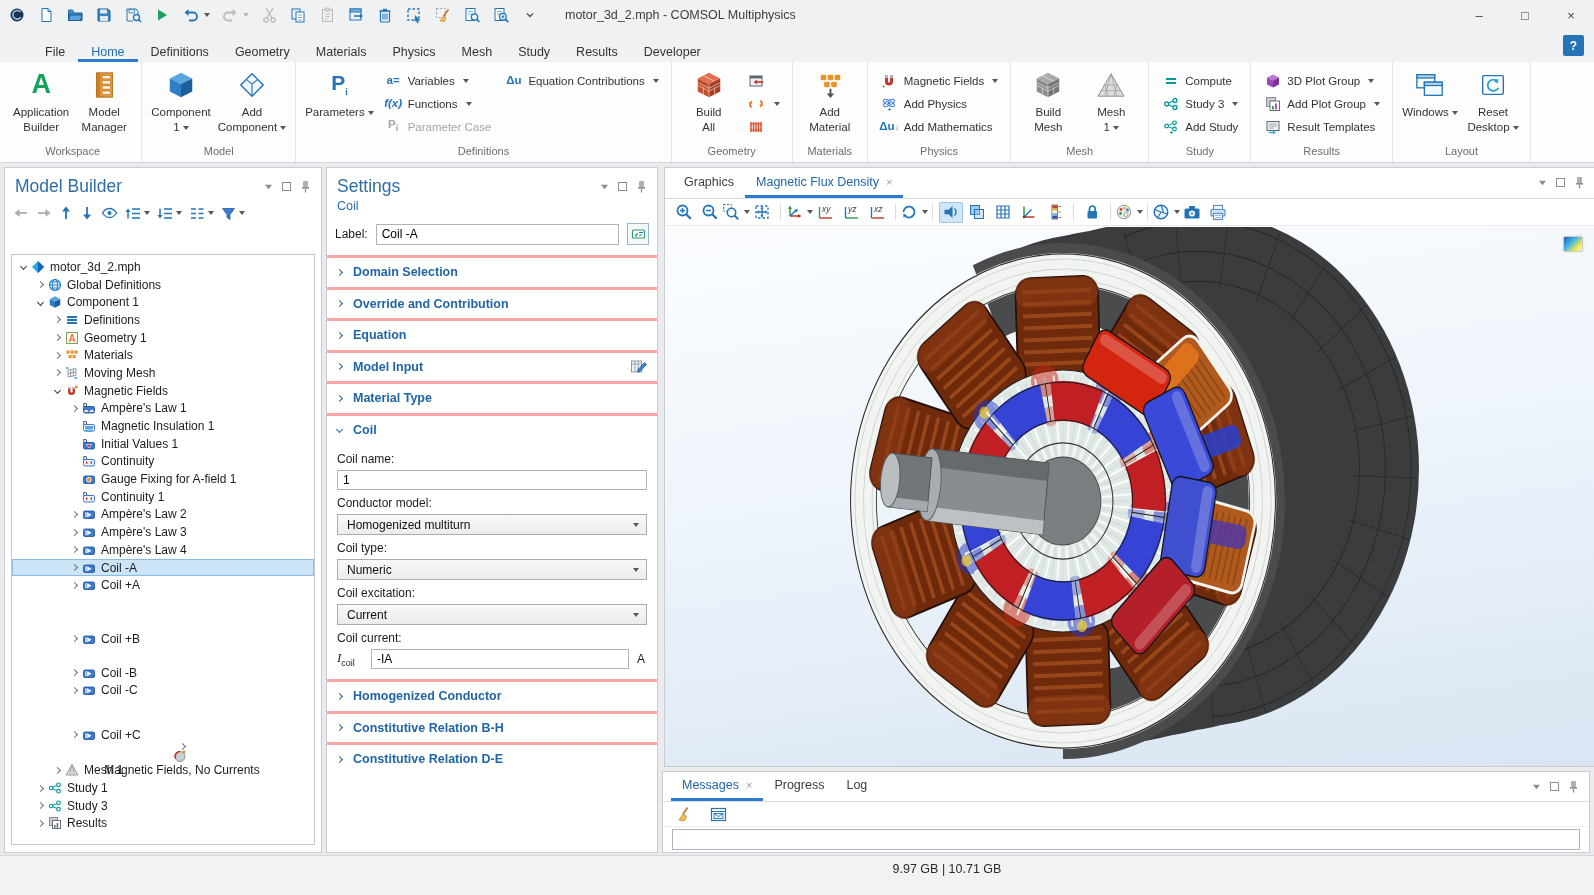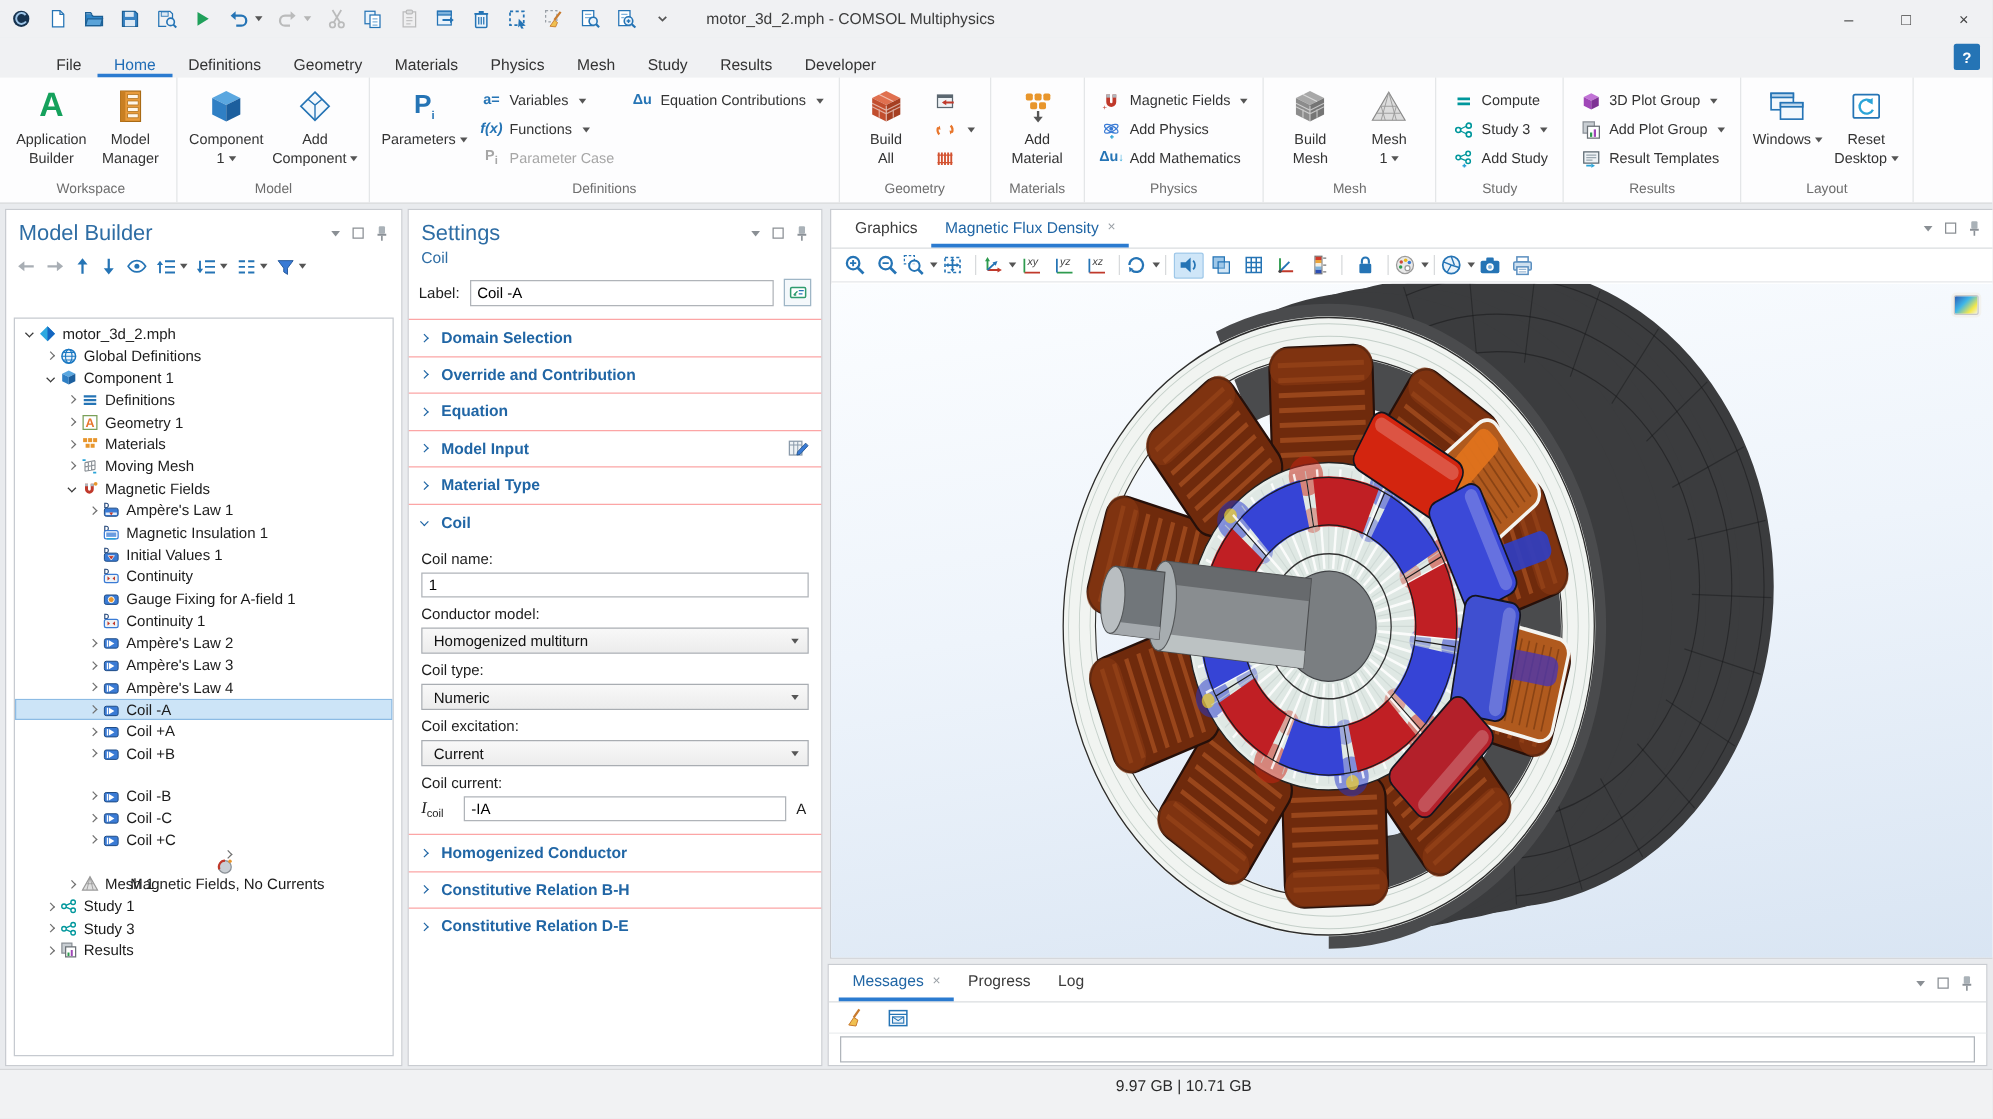--- a/index.html
+++ b/index.html
@@ -66,21 +66,21 @@
   .chev.exp{transform:rotate(45deg);border-color:#3a3a3a}
   .trow .ticon{width:16px;height:14px;display:flex;align-items:center;justify-content:center;margin-right:4px}
   .trow.sel{background:#cce4f7;box-shadow:inset 0 0 0 1px #8cbbe4}
 
   
   .subtitle{font-size:12.5px;color:#2e6da4;padding:0 10px 6px}
   .labelrow{display:flex;align-items:center;gap:8px;padding:4px 8px 10px}
   .labelrow .lbl{font-size:12px;color:#1c1c1c}
   .labelrow input{flex:1;height:21px;border:1px solid #b0b4b9;font-size:12px;padding:0 5px;outline:none}
   .editbtn{width:22px;height:22px;border:1px solid #9fb6c6;background:#f4f8fb;display:flex;align-items:center;justify-content:center}
-  .sect{border-top:1px solid #fca5a5}
+  .sect{border-top:3px solid #fca5a5}
   .sect-h{height:28.5px;display:flex;align-items:center;gap:11px;padding:0 10px;color:#2166a5;font-weight:700;font-size:12.5px}
   .sect-h .chev{border-color:#2166a5}
   .sect-h .trail{margin-left:auto}
   .sect-f{padding:2px 10px 10px}
   .flabel{font-size:12px;color:#1c1c1c;margin:6px 0 4px}
   .tinput{width:100%;height:20px;border:1px solid #b0b4b9;font-size:12px;padding:0 5px;outline:none;background:#fff}
   .ddx{width:100%;height:21px;border:1px solid #a9adb2;background:linear-gradient(#f8f8f8,#ececec);display:flex;align-items:center;justify-content:space-between;padding:0 7px 0 9px;font-size:12px;color:#111}
   .symrow{display:flex;align-items:center;gap:8px;margin-top:2px}
   .symrow .sym{font-family:"Liberation Serif",serif;font-style:italic;font-size:13px;color:#1c1c1c;min-width:26px}
   .symrow .sym sub{font-size:9px;font-style:normal}
@@ -910,21 +910,21 @@
         </span>
         <span class="ticon">
           <svg width="14" height="14" viewBox="0 0 14 14">
             <rect x="1.5" y="4" width="11" height="7.5" rx="1.5" fill="#3a7bd5" stroke="#1f4c86" stroke-width=".8"></rect>
             <line x1="4" y1="5.2" x2="4" y2="10.3" stroke="#fff" stroke-width="1.1"></line>
             <polygon points="5.2,5.2 9.5,7.7 5.2,10.3" fill="#fff"></polygon>
           </svg>
         </span>
         <span>Coil +A</span>
       </div>
-      <div class="trow" style="padding-left: 55px;">
+      <div class="trow" style="padding-left: 55px; margin-top: 36px;">
         <span class="arr">
           <span class="chev"></span>
         </span>
         <span class="ticon">
           <svg width="14" height="14" viewBox="0 0 14 14">
             <rect x="1.5" y="4" width="11" height="7.5" rx="1.5" fill="#3a7bd5" stroke="#1f4c86" stroke-width=".8"></rect>
             <line x1="4" y1="5.2" x2="4" y2="10.3" stroke="#fff" stroke-width="1.1"></line>
             <polygon points="5.2,5.2 9.5,7.7 5.2,10.3" fill="#fff"></polygon>
           </svg>
         </span>
@@ -949,21 +949,21 @@
         </span>
         <span class="ticon">
           <svg width="14" height="14" viewBox="0 0 14 14">
             <rect x="1.5" y="4" width="11" height="7.5" rx="1.5" fill="#3a7bd5" stroke="#1f4c86" stroke-width=".8"></rect>
             <line x1="4" y1="5.2" x2="4" y2="10.3" stroke="#fff" stroke-width="1.1"></line>
             <polygon points="5.2,5.2 9.5,7.7 5.2,10.3" fill="#fff"></polygon>
           </svg>
         </span>
         <span>Coil -C</span>
       </div>
-      <div class="trow" style="padding-left: 55px;">
+      <div class="trow" style="padding-left: 55px; margin-top: 27px;">
         <span class="arr">
           <span class="chev"></span>
         </span>
         <span class="ticon">
           <svg width="14" height="14" viewBox="0 0 14 14">
             <rect x="1.5" y="4" width="11" height="7.5" rx="1.5" fill="#3a7bd5" stroke="#1f4c86" stroke-width=".8"></rect>
             <line x1="4" y1="5.2" x2="4" y2="10.3" stroke="#fff" stroke-width="1.1"></line>
             <polygon points="5.2,5.2 9.5,7.7 5.2,10.3" fill="#fff"></polygon>
           </svg>
         </span>

